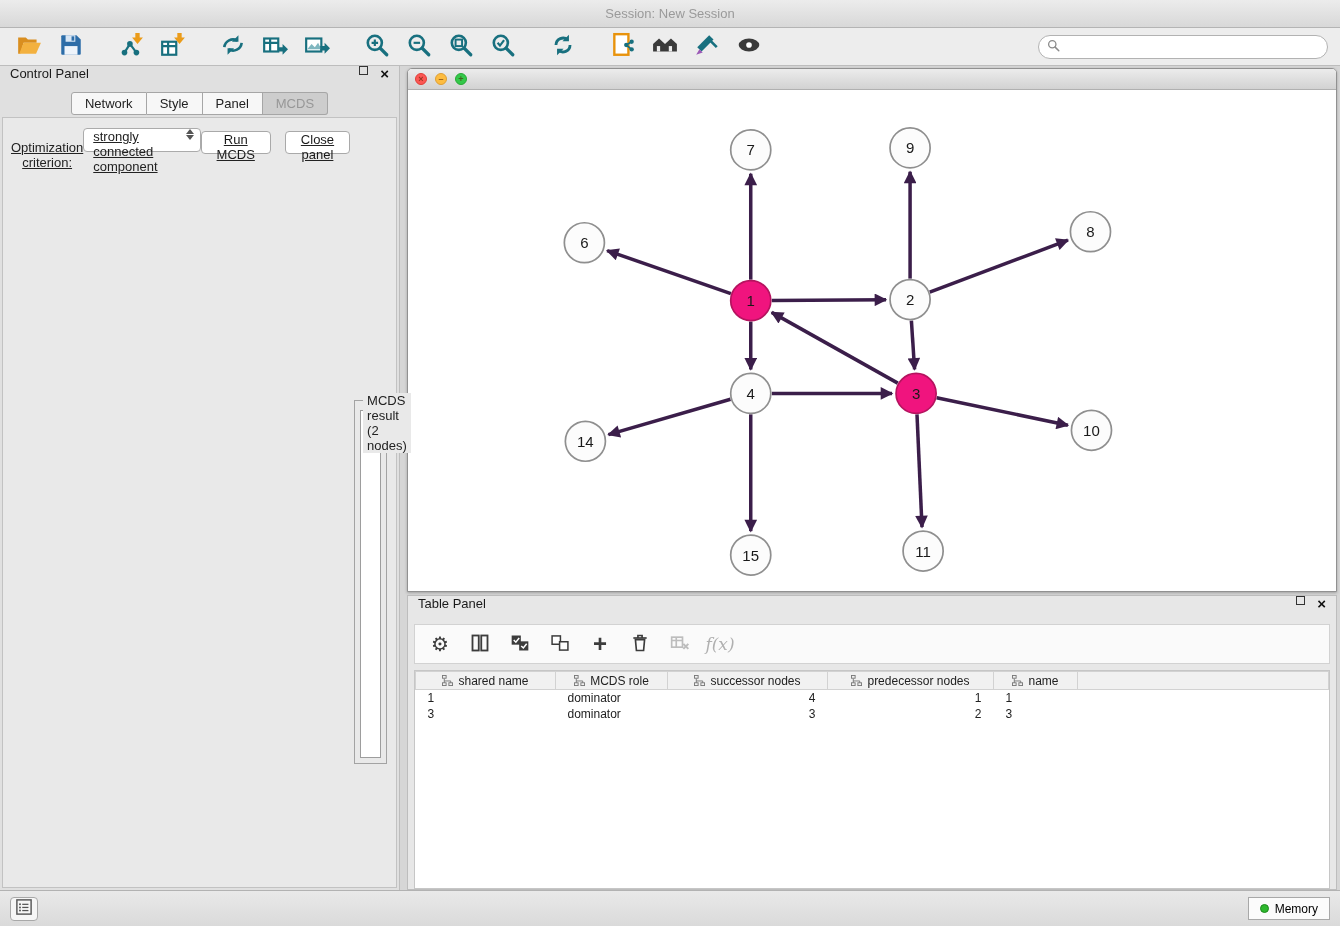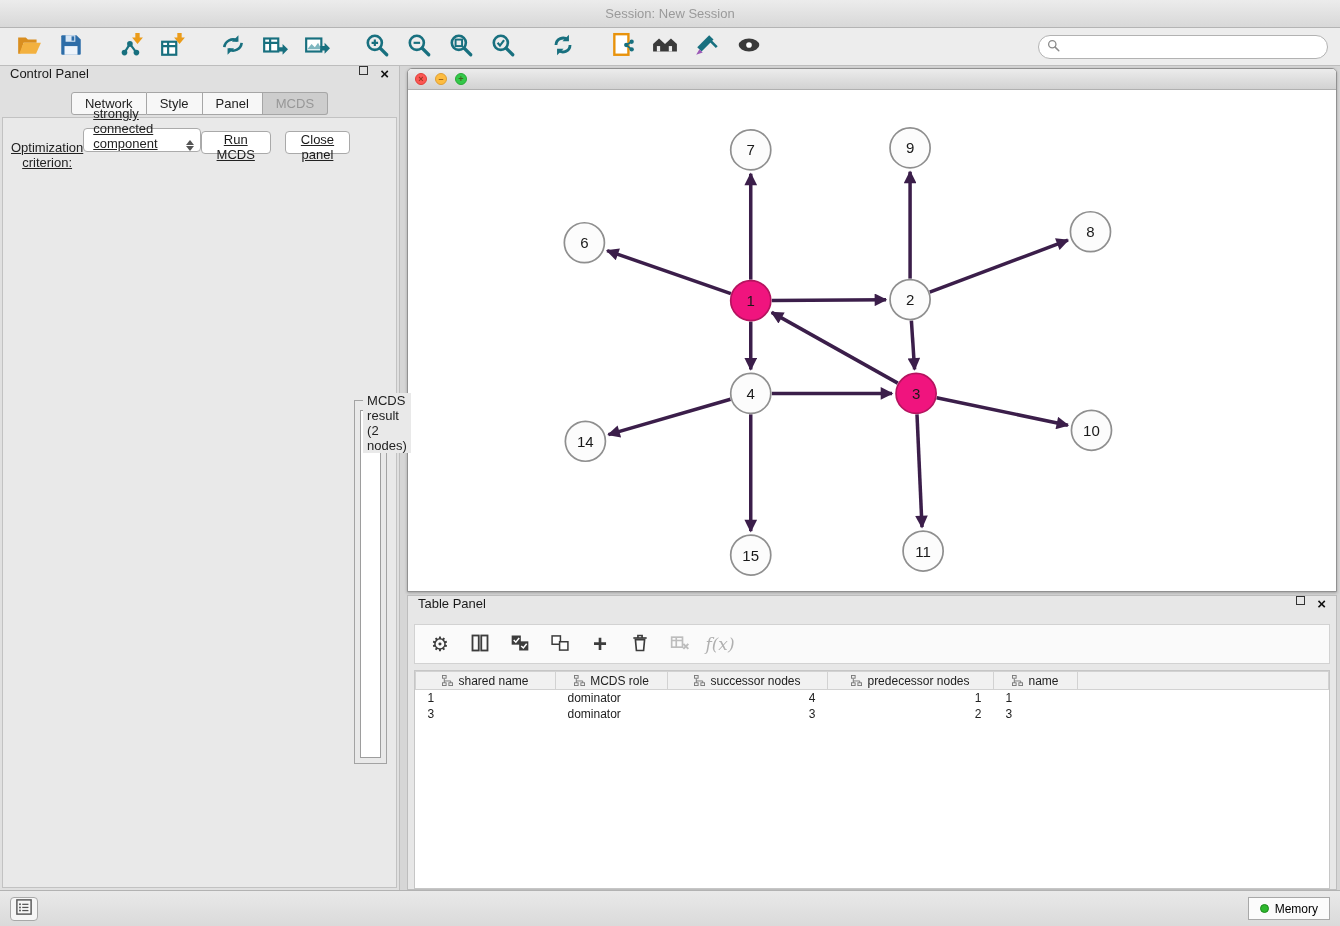--- a/index.html
+++ b/index.html
@@ -72,21 +72,21 @@
   .tab.active { background:#cdcdcd; color:#979797; }
   .cp-body {
     flex:1; margin:0 2px 2px 2px; background:#e9e9e9;
     border:1px solid #c2c2c2; display:flex; flex-direction:row; min-height:0;
     padding:0 8px;
     text-decoration:underline;
   }
   .opt-label { text-align:center; margin-top:22px; font-size:13px; }
   .dropdown {
     margin:10px auto 0; width:312px; height:24px; background:#fff;
-    border:1px solid #ababab; border-radius:4px; display:flex; align-items:flex-end;
+    border:1px solid #ababab; border-radius:4px; display:flex; align-items:flex-start;
     padding:0 6px 0 9px; font-size:13px; cursor:default;gap:28px;
   }
   .dropdown .dd-label { flex:1; }
   .dd-arrows { display:flex; flex-direction:column; align-items:center; gap:1px; }
   .dd-arrows i { width:0; height:0; border-left:4px solid transparent; border-right:4px solid transparent; display:block; }
   .dd-arrows i.up { border-bottom:5px solid #555; }
   .dd-arrows i.down { border-top:5px solid #555; }
   .cp-buttons { display:flex; justify-content:center; gap:14px; margin-top:13px; }
   .cp-buttons button {
     font-family:"Liberation Sans", sans-serif; font-size:13px;

